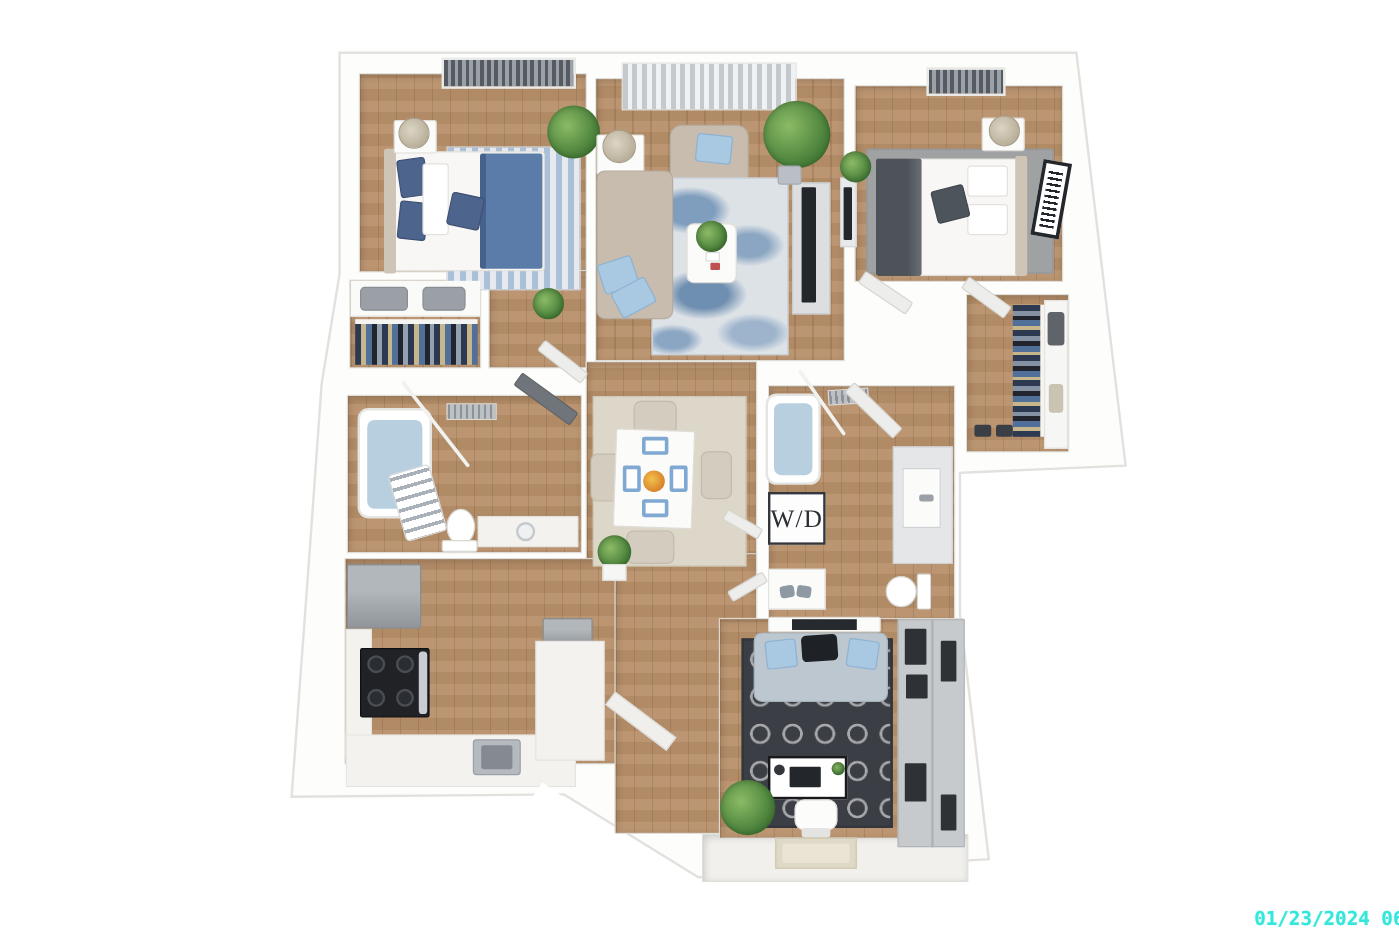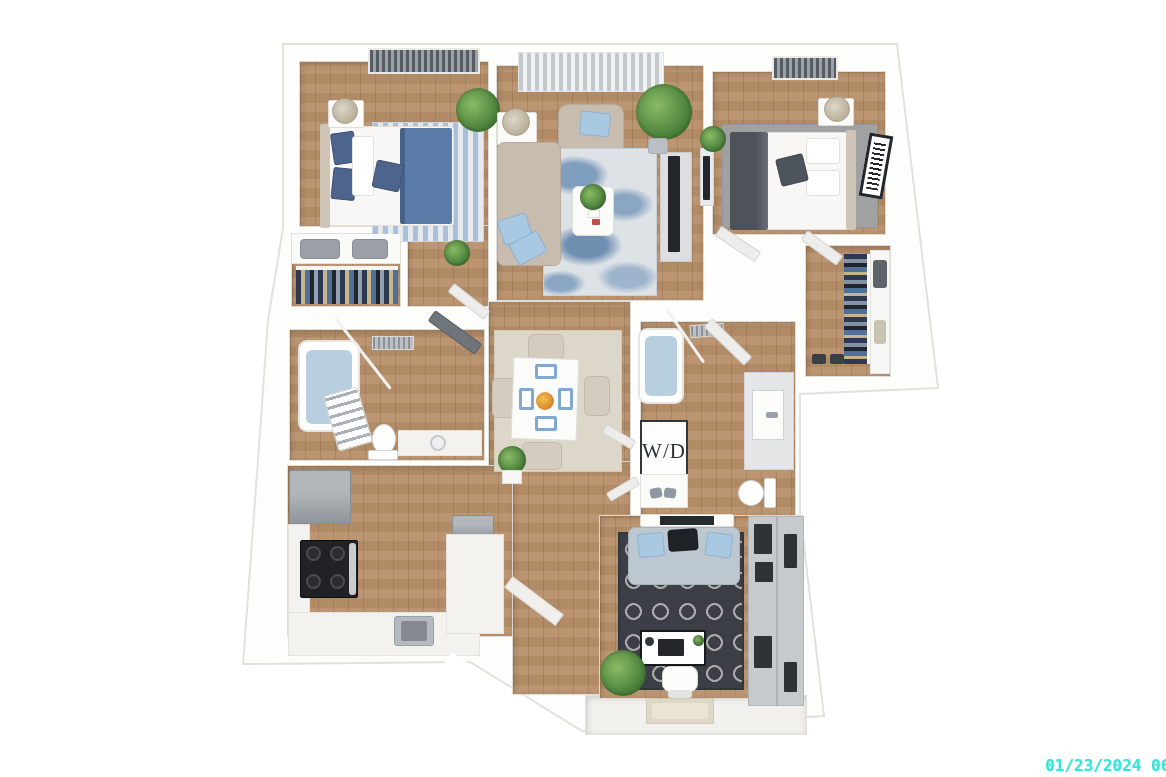--- a/index.html
+++ b/index.html
@@ -210,21 +210,21 @@
   <div class="tub" style="left:638px;top:328px;width:46px;height:76px"></div>
   <div class="tub-water" style="left:645px;top:336px;width:32px;height:60px"></div>
   <div class="rod" style="left:652px;top:334px;width:66px;height:3px;transform:rotate(55deg)"></div>
   <div class="vent" style="left:690px;top:324px;width:34px;height:13px;transform:rotate(-4deg)"></div>
   <div class="door" style="left:700px;top:336px;width:56px;height:12px;transform:rotate(44deg)"></div>
   <div style="left:744px;top:372px;width:50px;height:98px;background:#e4e6e7;border:1px solid #d0d3d5"></div>
   <div style="left:752px;top:390px;width:32px;height:50px;background:#fbfbfa;border:1px solid #cfd3d6"></div>
   <div style="left:766px;top:412px;width:12px;height:6px;background:#9aa0a6;border-radius:2px"></div>
   <div class="toilet" style="left:738px;top:480px;width:26px;height:26px"></div>
   <div class="tank" style="left:764px;top:478px;width:12px;height:30px"></div>
-  <div class="wd-box" style="left:640px;top:420px;width:48px;height:62px">W/D</div>
+  <div class="wd-box" style="left:640px;top:410px;width:48px;height:44px">W/D</div>
   <div style="left:640px;top:474px;width:48px;height:34px;background:#fbfbf9;border:1px solid #e2e2df"></div>
   <div style="left:650px;top:488px;width:12px;height:10px;background:#8e99a4;border-radius:3px;transform:rotate(-10deg)"></div>
   <div style="left:664px;top:488px;width:12px;height:10px;background:#8e99a4;border-radius:3px;transform:rotate(8deg)"></div>
   <div class="door" style="left:602px;top:432px;width:34px;height:10px;transform:rotate(30deg)"></div>
   <div class="door" style="left:606px;top:484px;width:34px;height:10px;transform:rotate(-30deg)"></div>
 
   <div class="appliance-gray" style="left:289px;top:470px;width:62px;height:54px"></div>
   <div class="counter" style="left:288px;top:524px;width:22px;height:106px"></div>
   <div class="stove" style="left:300px;top:540px;width:58px;height:58px"></div>
   <div class="burner" style="left:306px;top:546px;width:15px;height:15px"></div>

